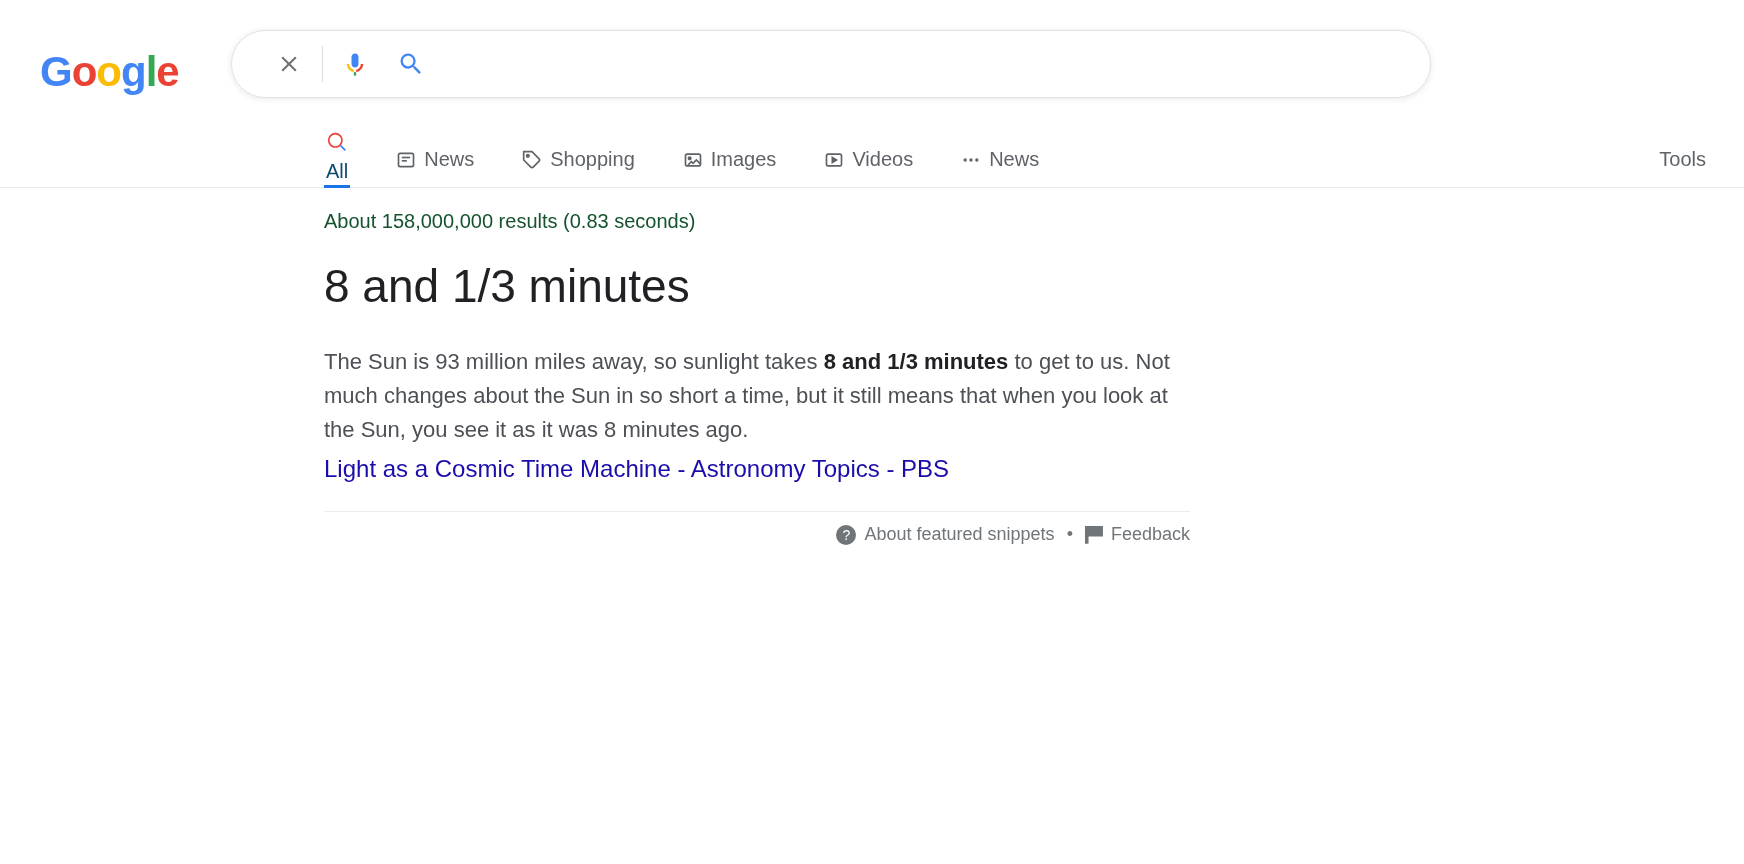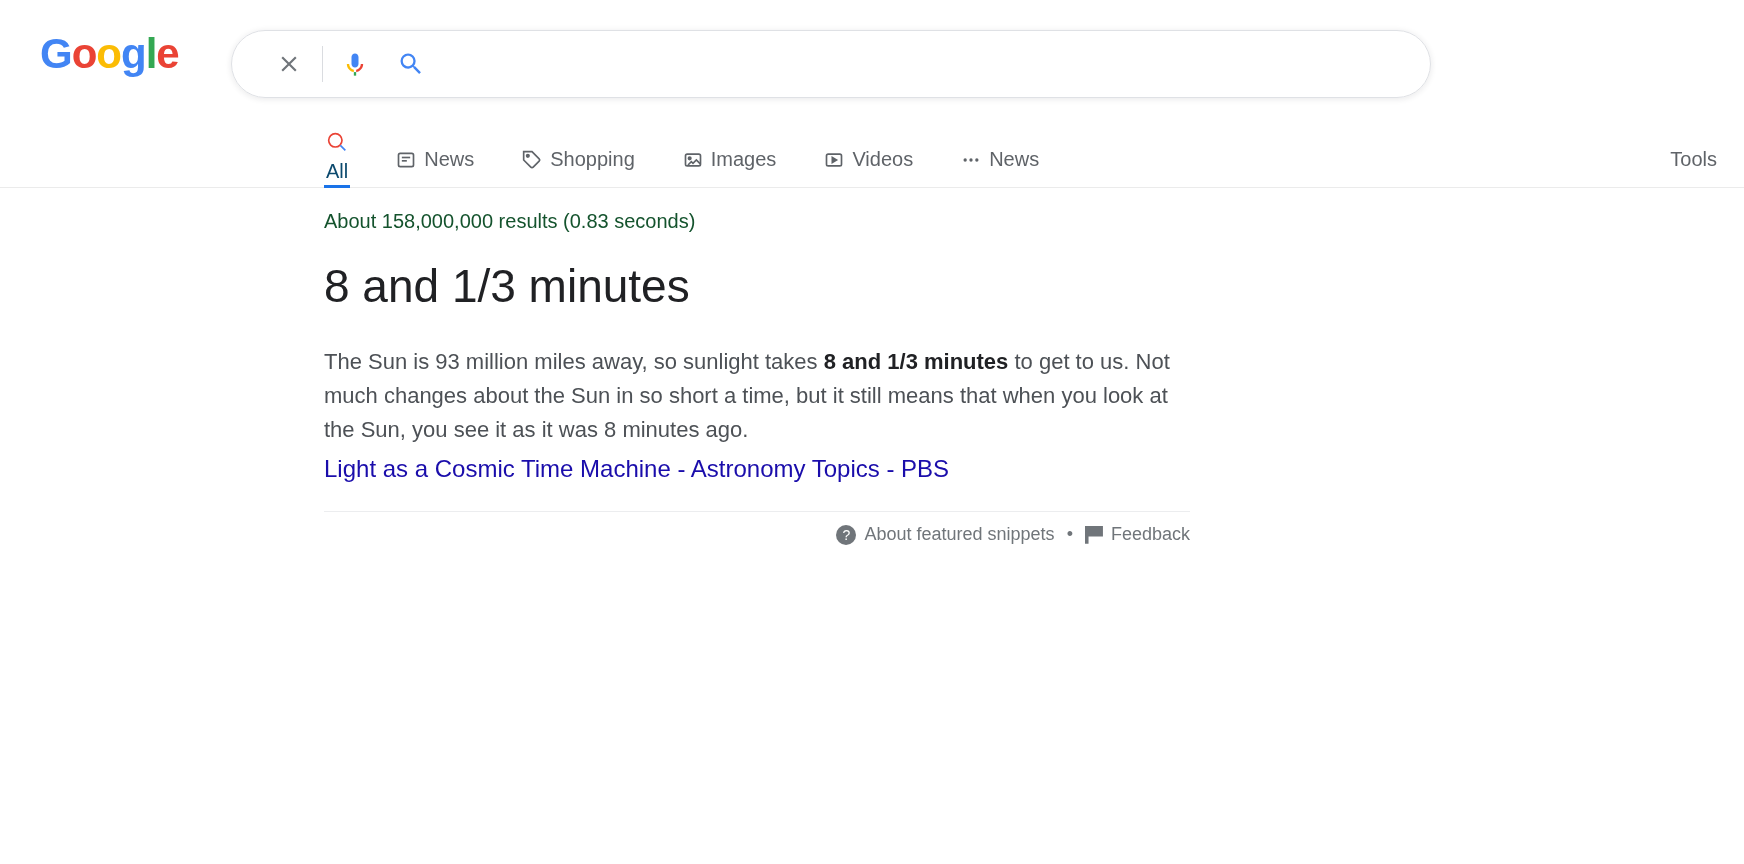--- a/index.html
+++ b/index.html
@@ -11,20 +11,21 @@
     }
     .header {
       display: flex;
       align-items: flex-start;
       padding: 30px 0 0 40px;
     }
     .logo {
       font-size: 42px;
       font-weight: bold;
       margin-right: 52px;
+      margin-top: 18px;
       letter-spacing: -1px;
     }
     .logo span:nth-child(1) { color: #4285F4; }
     .logo span:nth-child(2) { color: #EA4335; }
     .logo span:nth-child(3) { color: #FBBC05; }
     .logo span:nth-child(4) { color: #4285F4; }
     .logo span:nth-child(5) { color: #34A853; }
     .logo span:nth-child(6) { color: #EA4335; }
     .search-wrap {
       flex: 0 0 1200px;
@@ -92,21 +93,21 @@
       padding: 0 2px;
     }
     .tab.active {
       color: #0c4a6e;
       border-bottom: 3px solid #1a73e8;
       flex-direction: column;
     }
     .tab svg { flex-shrink: 0; }
     .tools {
       position: absolute;
-      right: 27px;
+      right: 38px;
       color: #5f6368;
       font-size: 20px;
       cursor: pointer;
     }
     .content {
       padding-left: 324px;
       max-width: 1190px;
     }
     .result-stats {
       color: #14532d;

